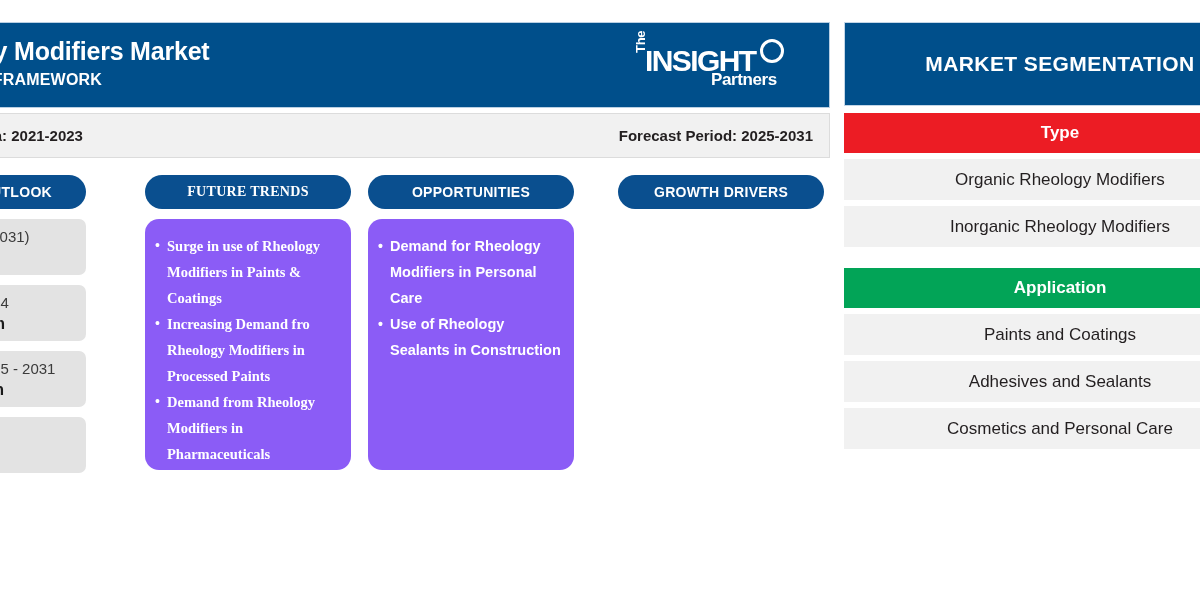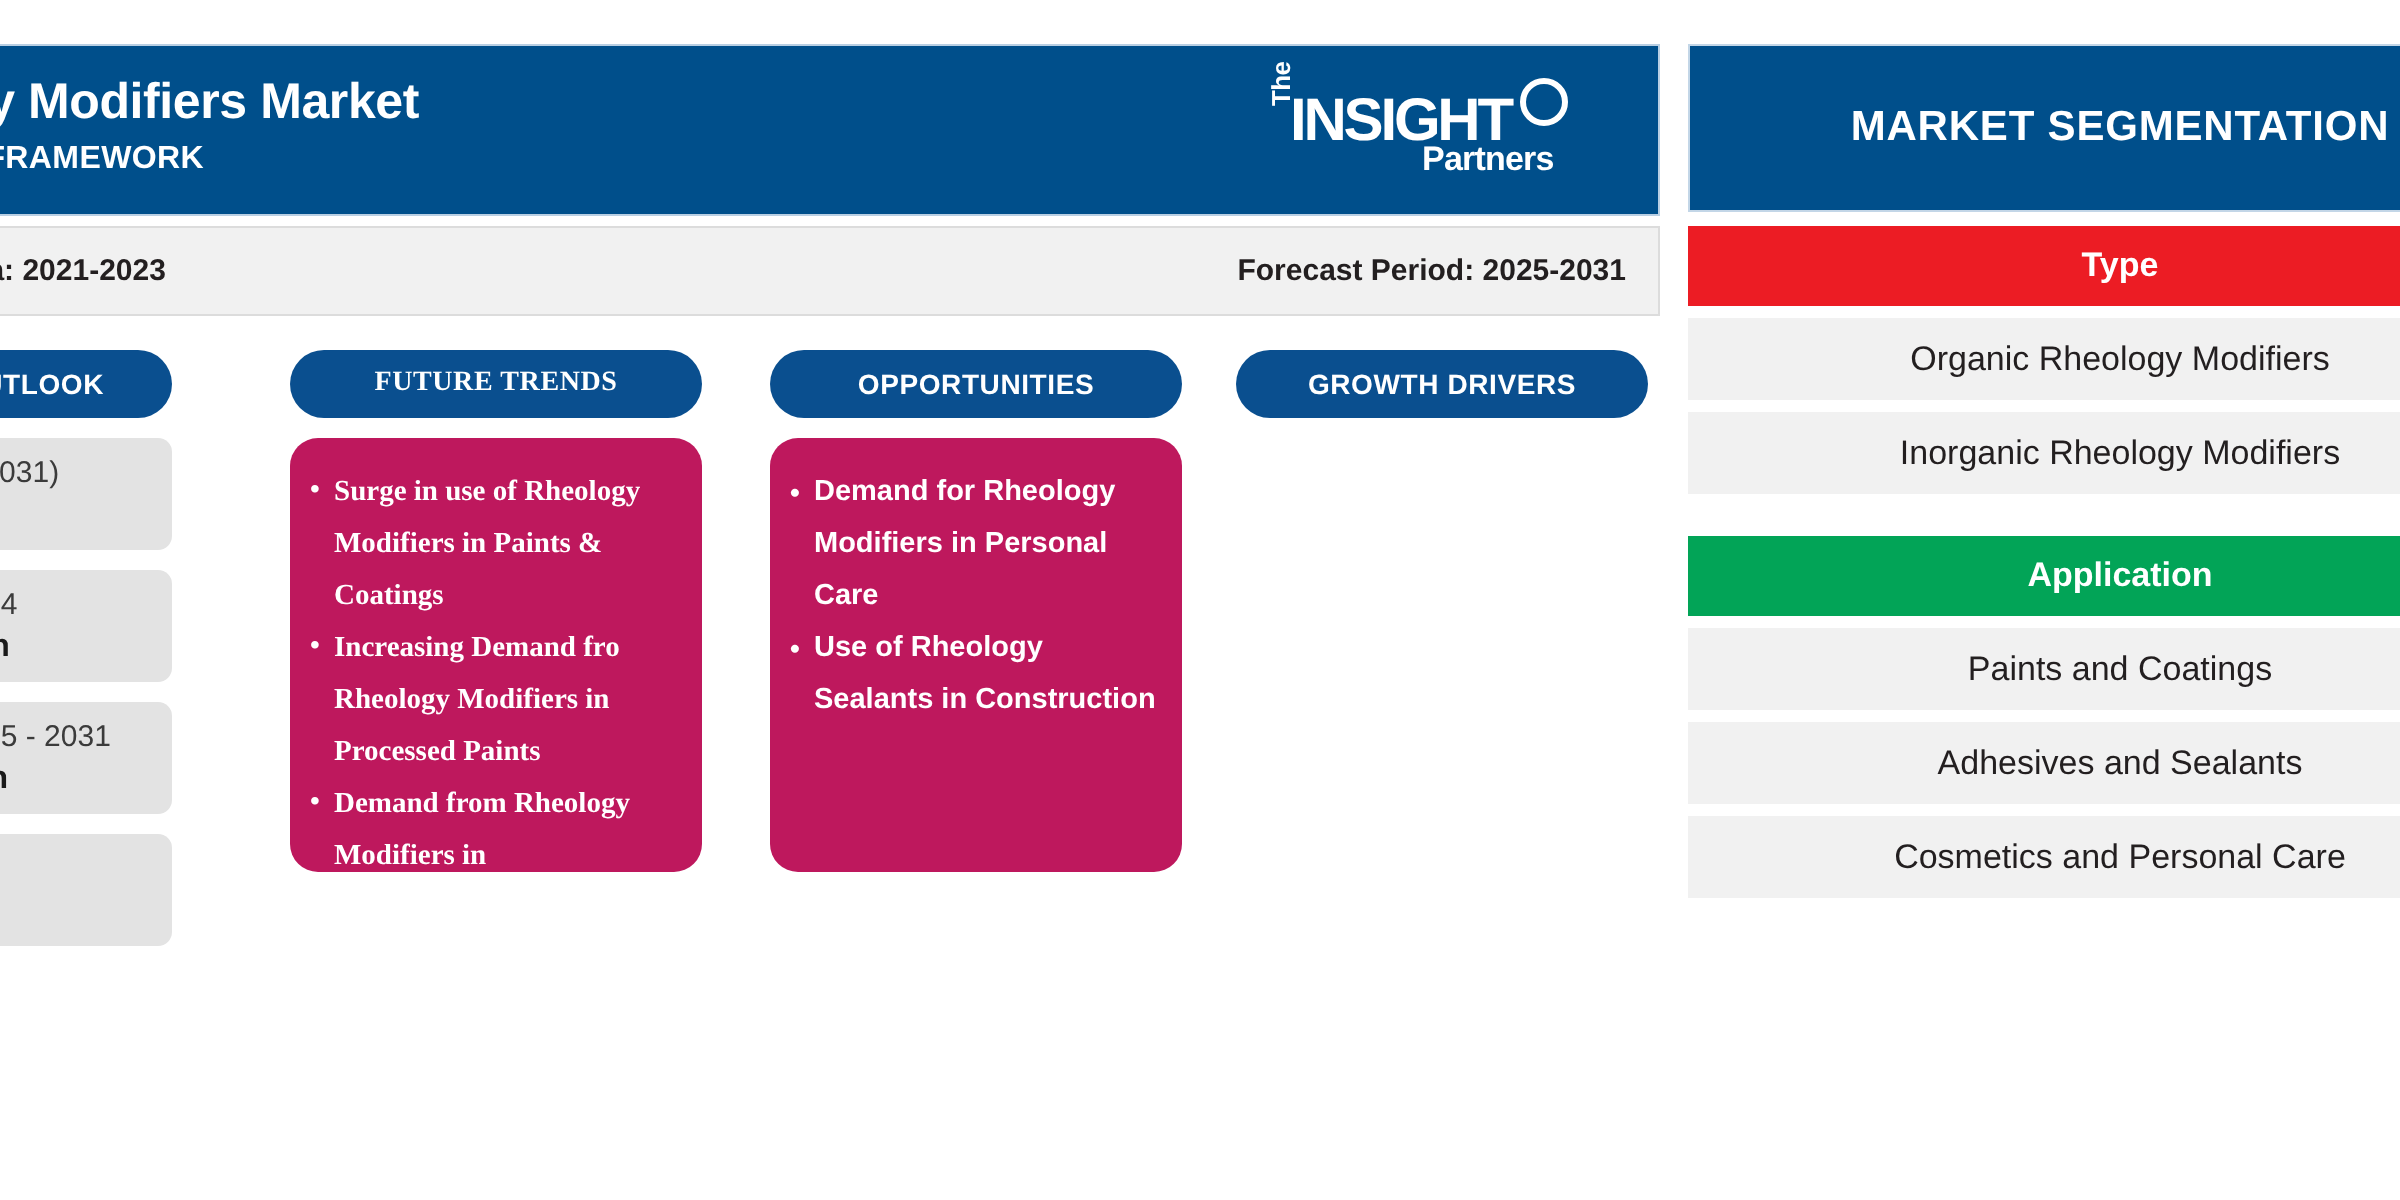--- a/index.html
+++ b/index.html
@@ -129,43 +129,43 @@
   .data-right { right: 16px; }
 
   
   .col {
     position: absolute;
     top: 153px;
     width: 206px;
   }
   .col-0 { left: 0px;   }
   .col-1 { left: 265px; font-family: Liberation Serif, serif; }
-  .col-2 { left: 505px; }
+  .col-2 { left: 488px; }
   .col-3 { left: 738px; }
 
   .pill {
     width: 206px;
     height: 34px;
     background: #0a4f8f;
     border-radius: 17px;
     color: #ffffff;
     font-size: 14px;
     font-weight: bold;
     letter-spacing: 0.3px;
     display: flex;
     align-items: center;
     justify-content: center;
     text-align: center;
   }
 
   .body-box {
     margin-top: 10px;
     width: 206px;
-    height: 217px;
-    background: #be185d;
+    height: 251px;
+    background: #8b5cf6;
     border-radius: 14px;
     padding: 14px 12px 10px 10px;
   }
   .body-box ul { list-style: none; }
   .body-box li {
     position: relative;
     color: #ffffff;
     font-size: 14.5px;
     font-weight: bold;
     line-height: 26px;

